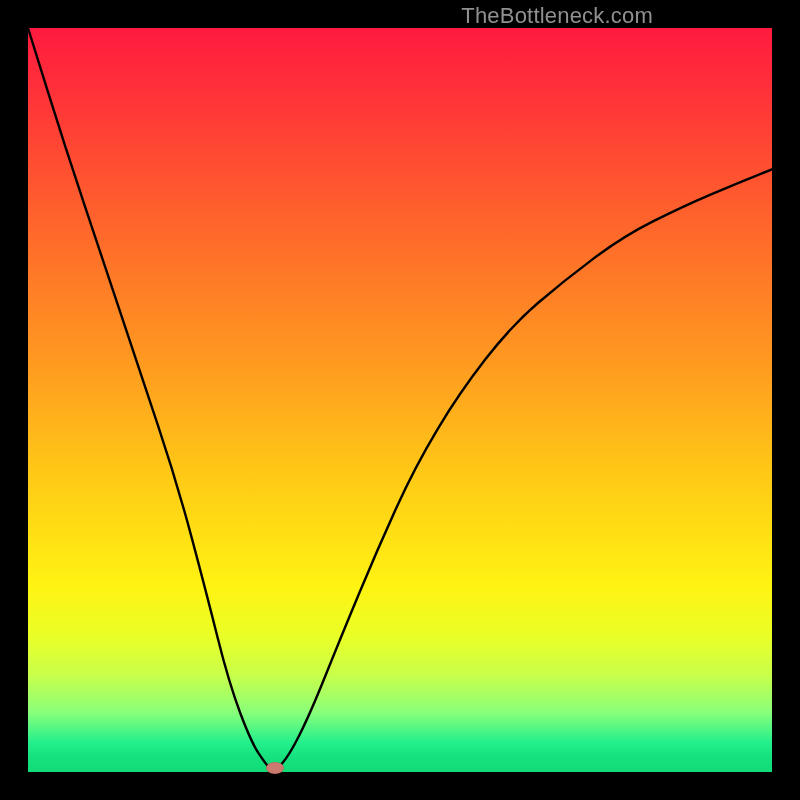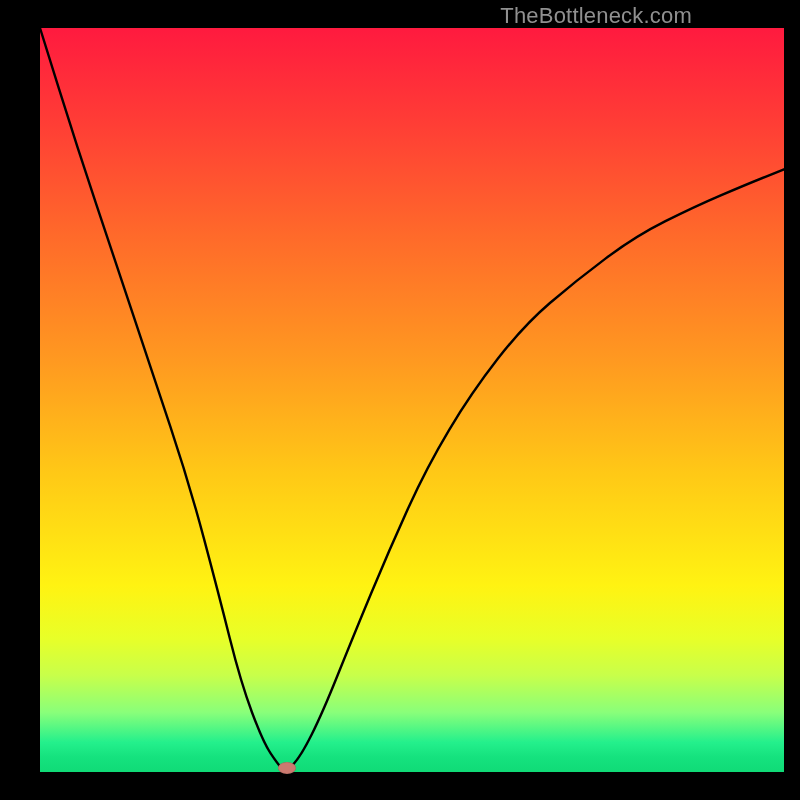--- a/index.html
+++ b/index.html
@@ -6,24 +6,23 @@
     margin: 0;
     padding: 0;
     width: 800px;
     height: 800px;
     background: #000;
     font-family: Arial, Helvetica, sans-serif;
     overflow: hidden;
   }
   .frame {
     position: absolute;
-    left: 12px; top: 0;
+    left: 0; top: 0;
     width: 665px; height: 800px;
     background: #000;
-    padding-left: 27px;
   }
   .plot-area {
     position: absolute;
     left: 28px;
     top: 28px;
     width: 744px;
     height: 744px;
     
     background: linear-gradient(
       to bottom,

